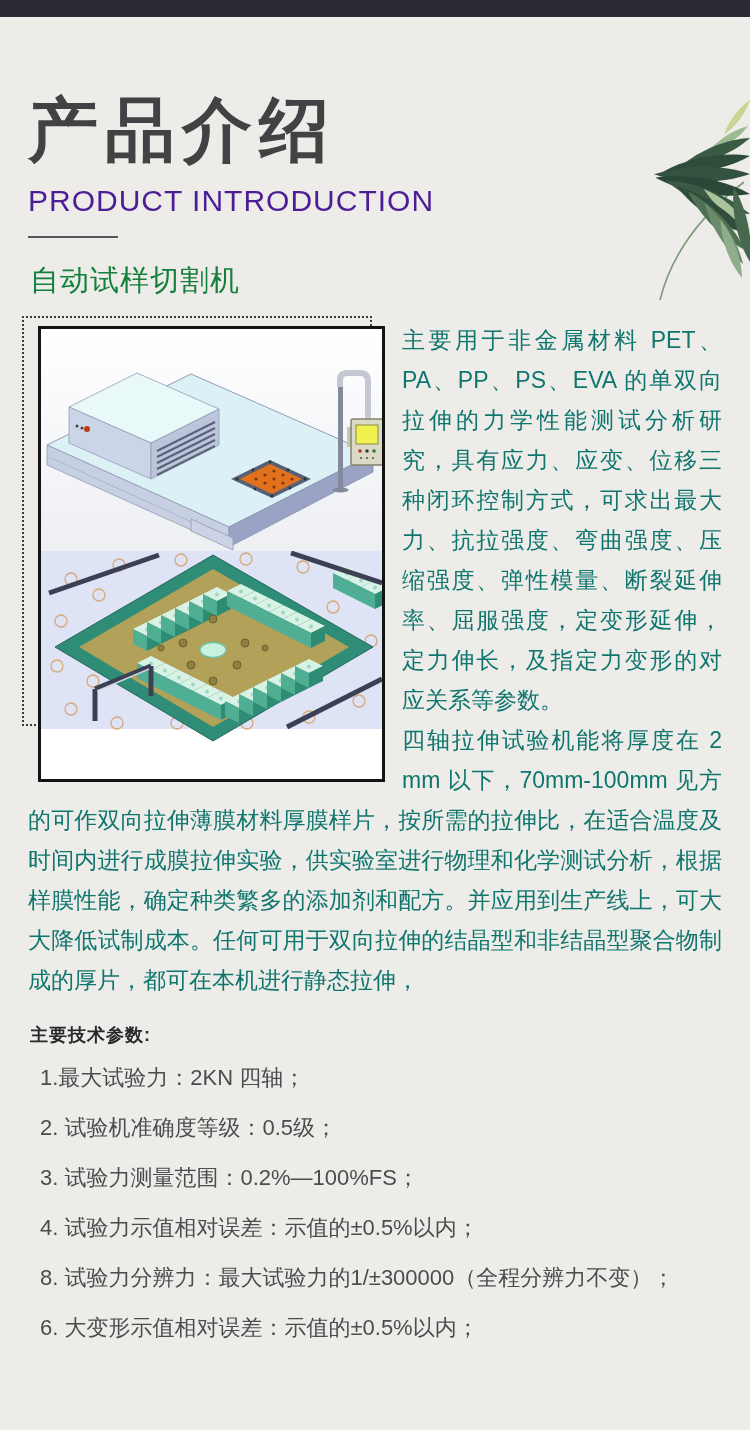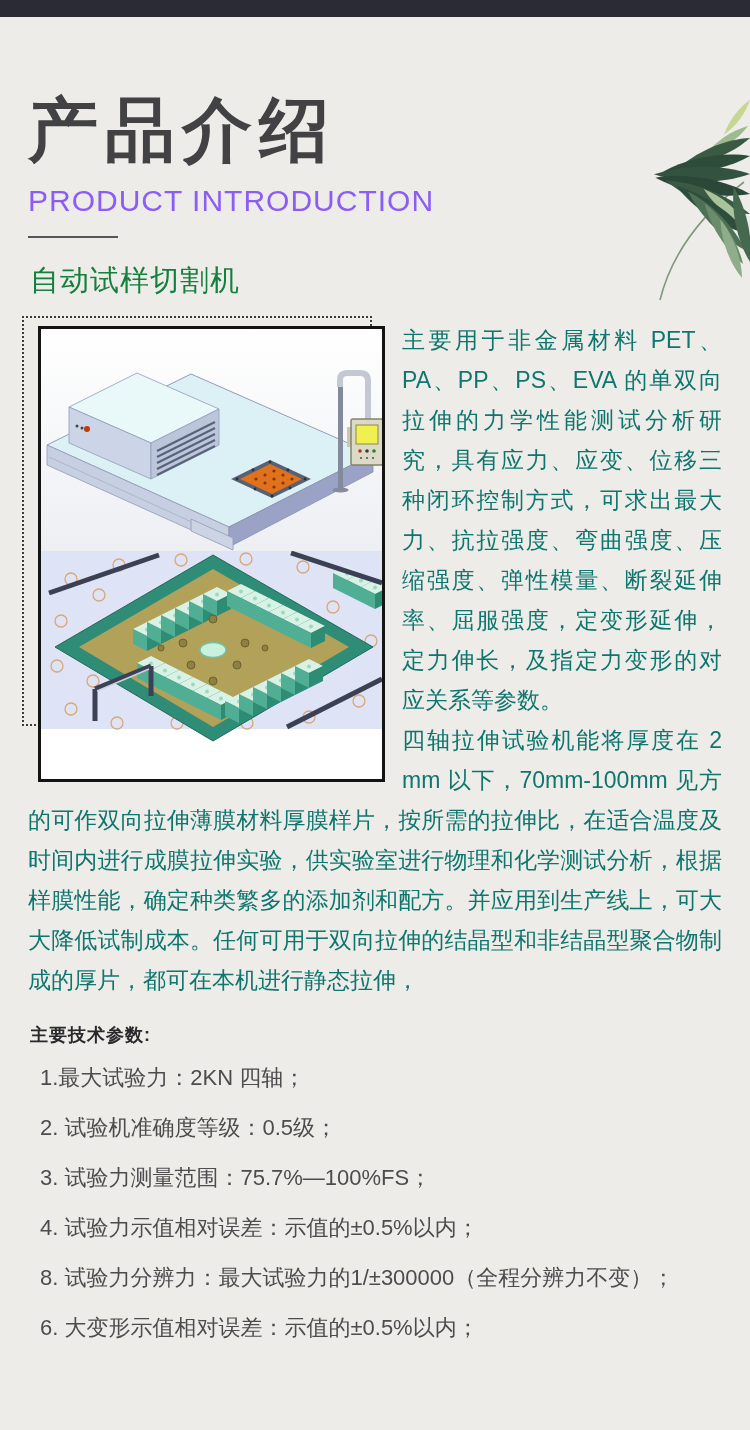--- a/index.html
+++ b/index.html
@@ -19,21 +19,21 @@
     overflow: hidden; pointer-events: none;
   }
   .header { padding: 78px 28px 0 28px; }
   .main-title {
     margin: 0; font-size: 70px; line-height: 1;
     font-weight: 900; letter-spacing: 7px;
     color: #424245;
   }
   .sub-title {
     margin-top: 19px; font-size: 30px; line-height: 1.1;
-    color: #8b5cf6; letter-spacing: 1px;
+    color: #4c1d95; letter-spacing: 1px;
   }
   .rule { width: 90px; height: 2px; background: #55555a; margin-top: 19px; }
   .section { padding: 0 28px; }
   .product-name {
     margin: 25px 0 0 2px; font-size: 29px; line-height: 1.2;
     font-weight: 500; color: #15803d; letter-spacing: 1px;
   }
   .flow {
     margin-top: 22px;
     font-size: 23px; line-height: 40px;
@@ -279,21 +279,21 @@
       <p>主要用于非金属材料 PET、PA、PP、PS、EVA 的单双向拉伸的力学性能测试分析研究，具有应力、应变、位移三种闭环控制方式，可求出最大力、抗拉强度、弯曲强度、压缩强度、弹性模量、断裂延伸率、屈服强度，定变形延伸，定力伸长，及指定力变形的对应关系等参数。</p>
       <p>四轴拉伸试验机能将厚度在 2 mm 以下，70mm-100mm 见方的可作双向拉伸薄膜材料厚膜样片，按所需的拉伸比，在适合温度及时间内进行成膜拉伸实验，供实验室进行物理和化学测试分析，根据样膜性能，确定种类繁多的添加剂和配方。并应用到生产线上，可大大降低试制成本。任何可用于双向拉伸的结晶型和非结晶型聚合物制成的厚片，都可在本机进行静态拉伸，</p>
       <div style="clear:both"></div>
     </div>
 
     <div class="specs">
       <h3 class="specs-heading">主要技术参数:</h3>
       <ul class="specs-list">
         <li>1.最大试验力：2KN 四轴；</li>
         <li>2. 试验机准确度等级：0.5级；</li>
-        <li>3. 试验力测量范围：75.7%—100%FS；</li>
+        <li>3. 试验力测量范围：0.2%—100%FS；</li>
         <li>4. 试验力示值相对误差：示值的±0.5%以内；</li>
         <li>8. 试验力分辨力：最大试验力的1/±300000（全程分辨力不变）；</li>
         <li>6. 大变形示值相对误差：示值的±0.5%以内；</li>
       </ul>
     </div>
   </div>
 
 </div>
 
 </body></html>

